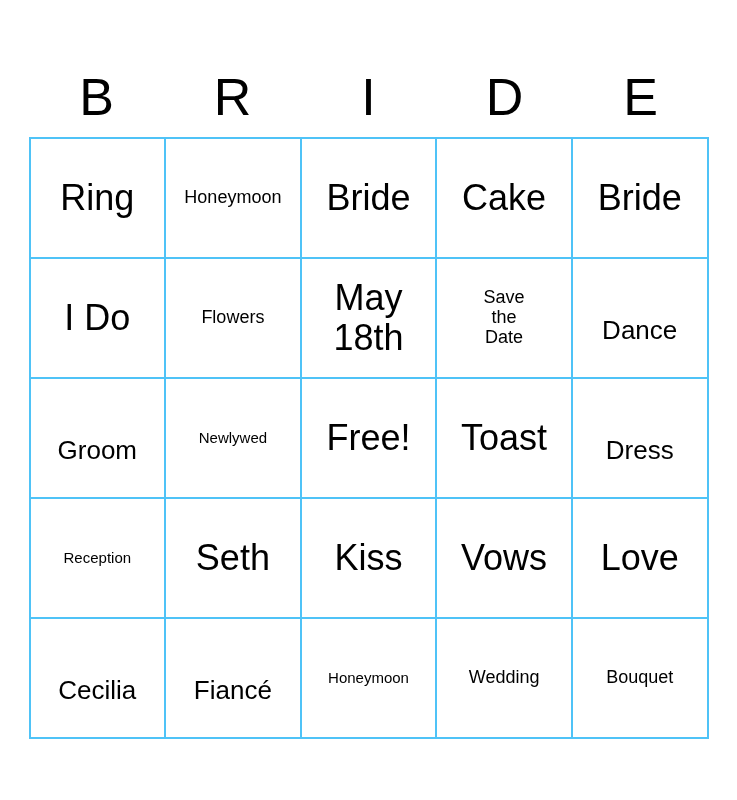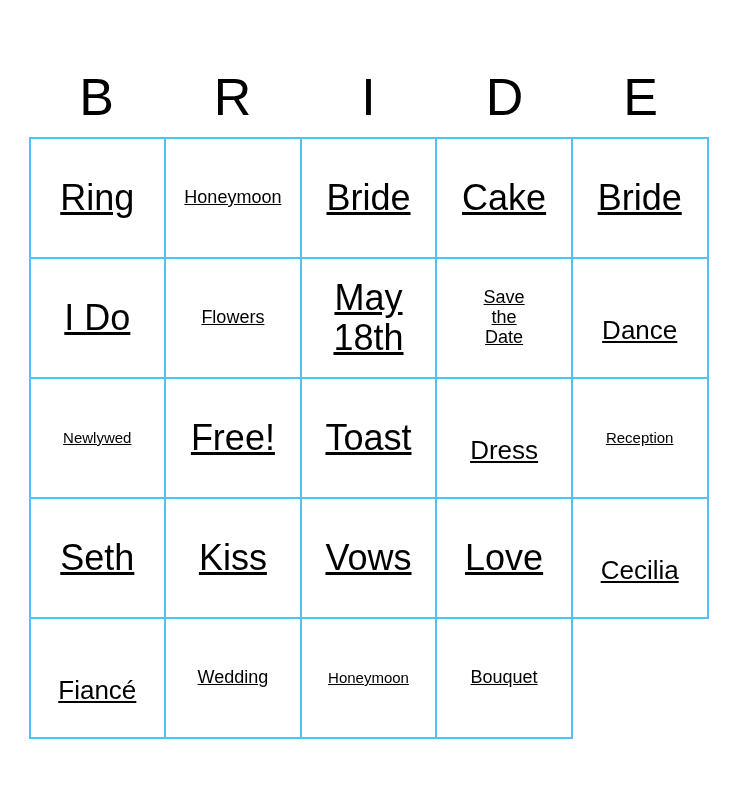--- a/index.html
+++ b/index.html
@@ -51,21 +51,20 @@
       align-items: center;
       justify-content: center;
       text-align: center;
       min-height: 120px;
       padding: 8px;
       color: #000;
     }
 
     .bingo-cell .cell-text {
       line-height: 1.1;
-      text-decoration: underline;
     }
 
     .size-large {
       font-size: 36px;
       font-weight: 400;
     }
 
     .size-medium {
       font-size: 26px;
       font-weight: 400;
@@ -118,20 +117,23 @@
       <div class="bingo-cell">
         <span class="cell-text size-large">May<br>18th</span>
       </div>
       <div class="bingo-cell">
         <span class="cell-text size-small">Save<br>the<br>Date</span>
       </div>
       <div class="bingo-cell">
         <span class="cell-text size-medium">Dance</span>
       </div>
       <div class="bingo-cell">
+        <span class="cell-text size-medium">Groom</span>
+      </div>
+      <div class="bingo-cell">
         <span class="cell-text size-xsmall">Newlywed</span>
       </div>
       <div class="bingo-cell">
         <span class="cell-text size-large">Free!</span>
       </div>
       <div class="bingo-cell">
         <span class="cell-text size-large">Toast</span>
       </div>
       <div class="bingo-cell">
         <span class="cell-text size-medium">Dress</span>
@@ -151,22 +153,22 @@
       <div class="bingo-cell">
         <span class="cell-text size-large">Love</span>
       </div>
       <div class="bingo-cell">
         <span class="cell-text size-medium">Cecilia</span>
       </div>
       <div class="bingo-cell">
         <span class="cell-text size-medium">Fiancé</span>
       </div>
       <div class="bingo-cell">
-        <span class="cell-text size-small">Wedding</span>
+        <span class="cell-text size-xsmall">Honeymoon</span>
       </div>
       <div class="bingo-cell">
-        <span class="cell-text size-xsmall">Honeymoon</span>
+        <span class="cell-text size-small">Wedding</span>
       </div>
       <div class="bingo-cell">
         <span class="cell-text size-small">Bouquet</span>
       </div>
     </div>
 </div>
 
 </body></html>

